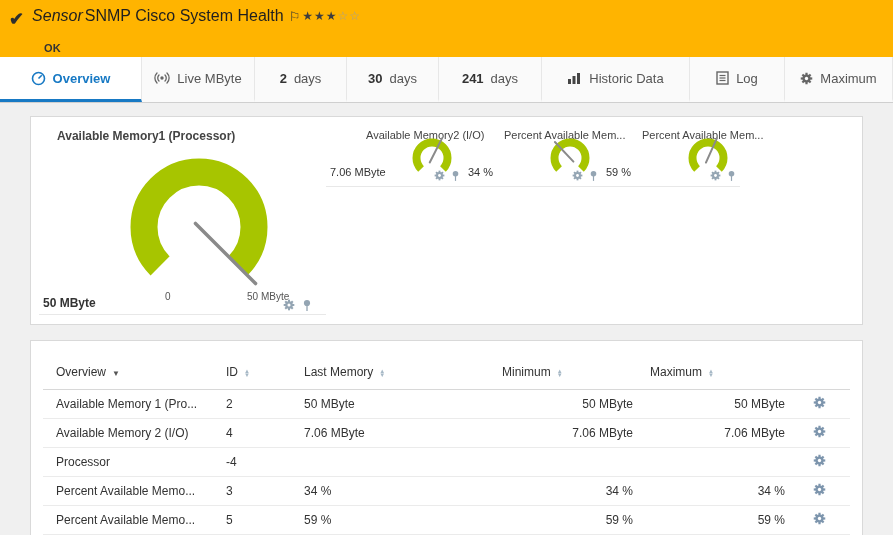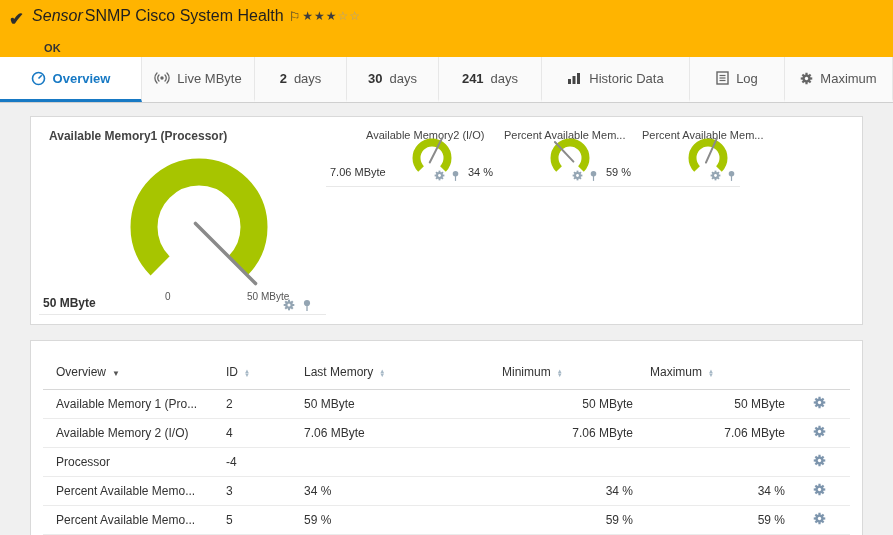--- a/index.html
+++ b/index.html
@@ -26,21 +26,21 @@
   .tab.active .ticon{color:#1779c4;}
   .ticon{color:#666;display:inline-flex;}
   .t0{width:142px}.t1{width:113px}.t2{width:92px}.t3{width:92px}.t4{width:103px}
   .t5{width:148px}.t6{width:95px}.t7{flex:1}
 
   
   .card{background:#fff;border:1px solid #d9d9d9;margin:0 30px;}
   .gauges-card{margin-top:13px;height:209px;display:flex;padding:0 8px;}
 
   .main-tile{width:287px;height:192px;margin-top:6px;position:relative;border-bottom:1px solid #e8e8e8;}
-  .tile-title{position:absolute;top:6px;left:10px;font-size:12px;font-weight:bold;color:#444;}
+  .tile-title{position:absolute;top:6px;left:18px;font-size:12px;font-weight:bold;color:#444;}
   .main-tile svg.gauge{position:absolute;left:48px;top:18px;}
   .scale-min{position:absolute;left:126px;top:168px;font-size:10px;color:#555;}
   .scale-max{position:absolute;left:208px;top:168px;font-size:10px;color:#555;}
   .tile-value{position:absolute;left:4px;bottom:4px;font-size:12px;font-weight:bold;color:#333;}
   .tile-icons{position:absolute;right:14px;bottom:3px;display:flex;gap:7px;align-items:flex-end;color:#94a5b3;}
   .tile-icons span{cursor:pointer;display:inline-flex;}
 
   .mini-tile{width:138px;height:64px;margin-top:6px;position:relative;border-bottom:1px solid #e8e8e8;}
   .mini-title{position:absolute;top:6px;left:4px;font-size:11px;color:#444;white-space:nowrap;width:130px;overflow:hidden;margin-left:36px;}
   .mini-tile svg.gauge{position:absolute;right:4px;top:10px;}

